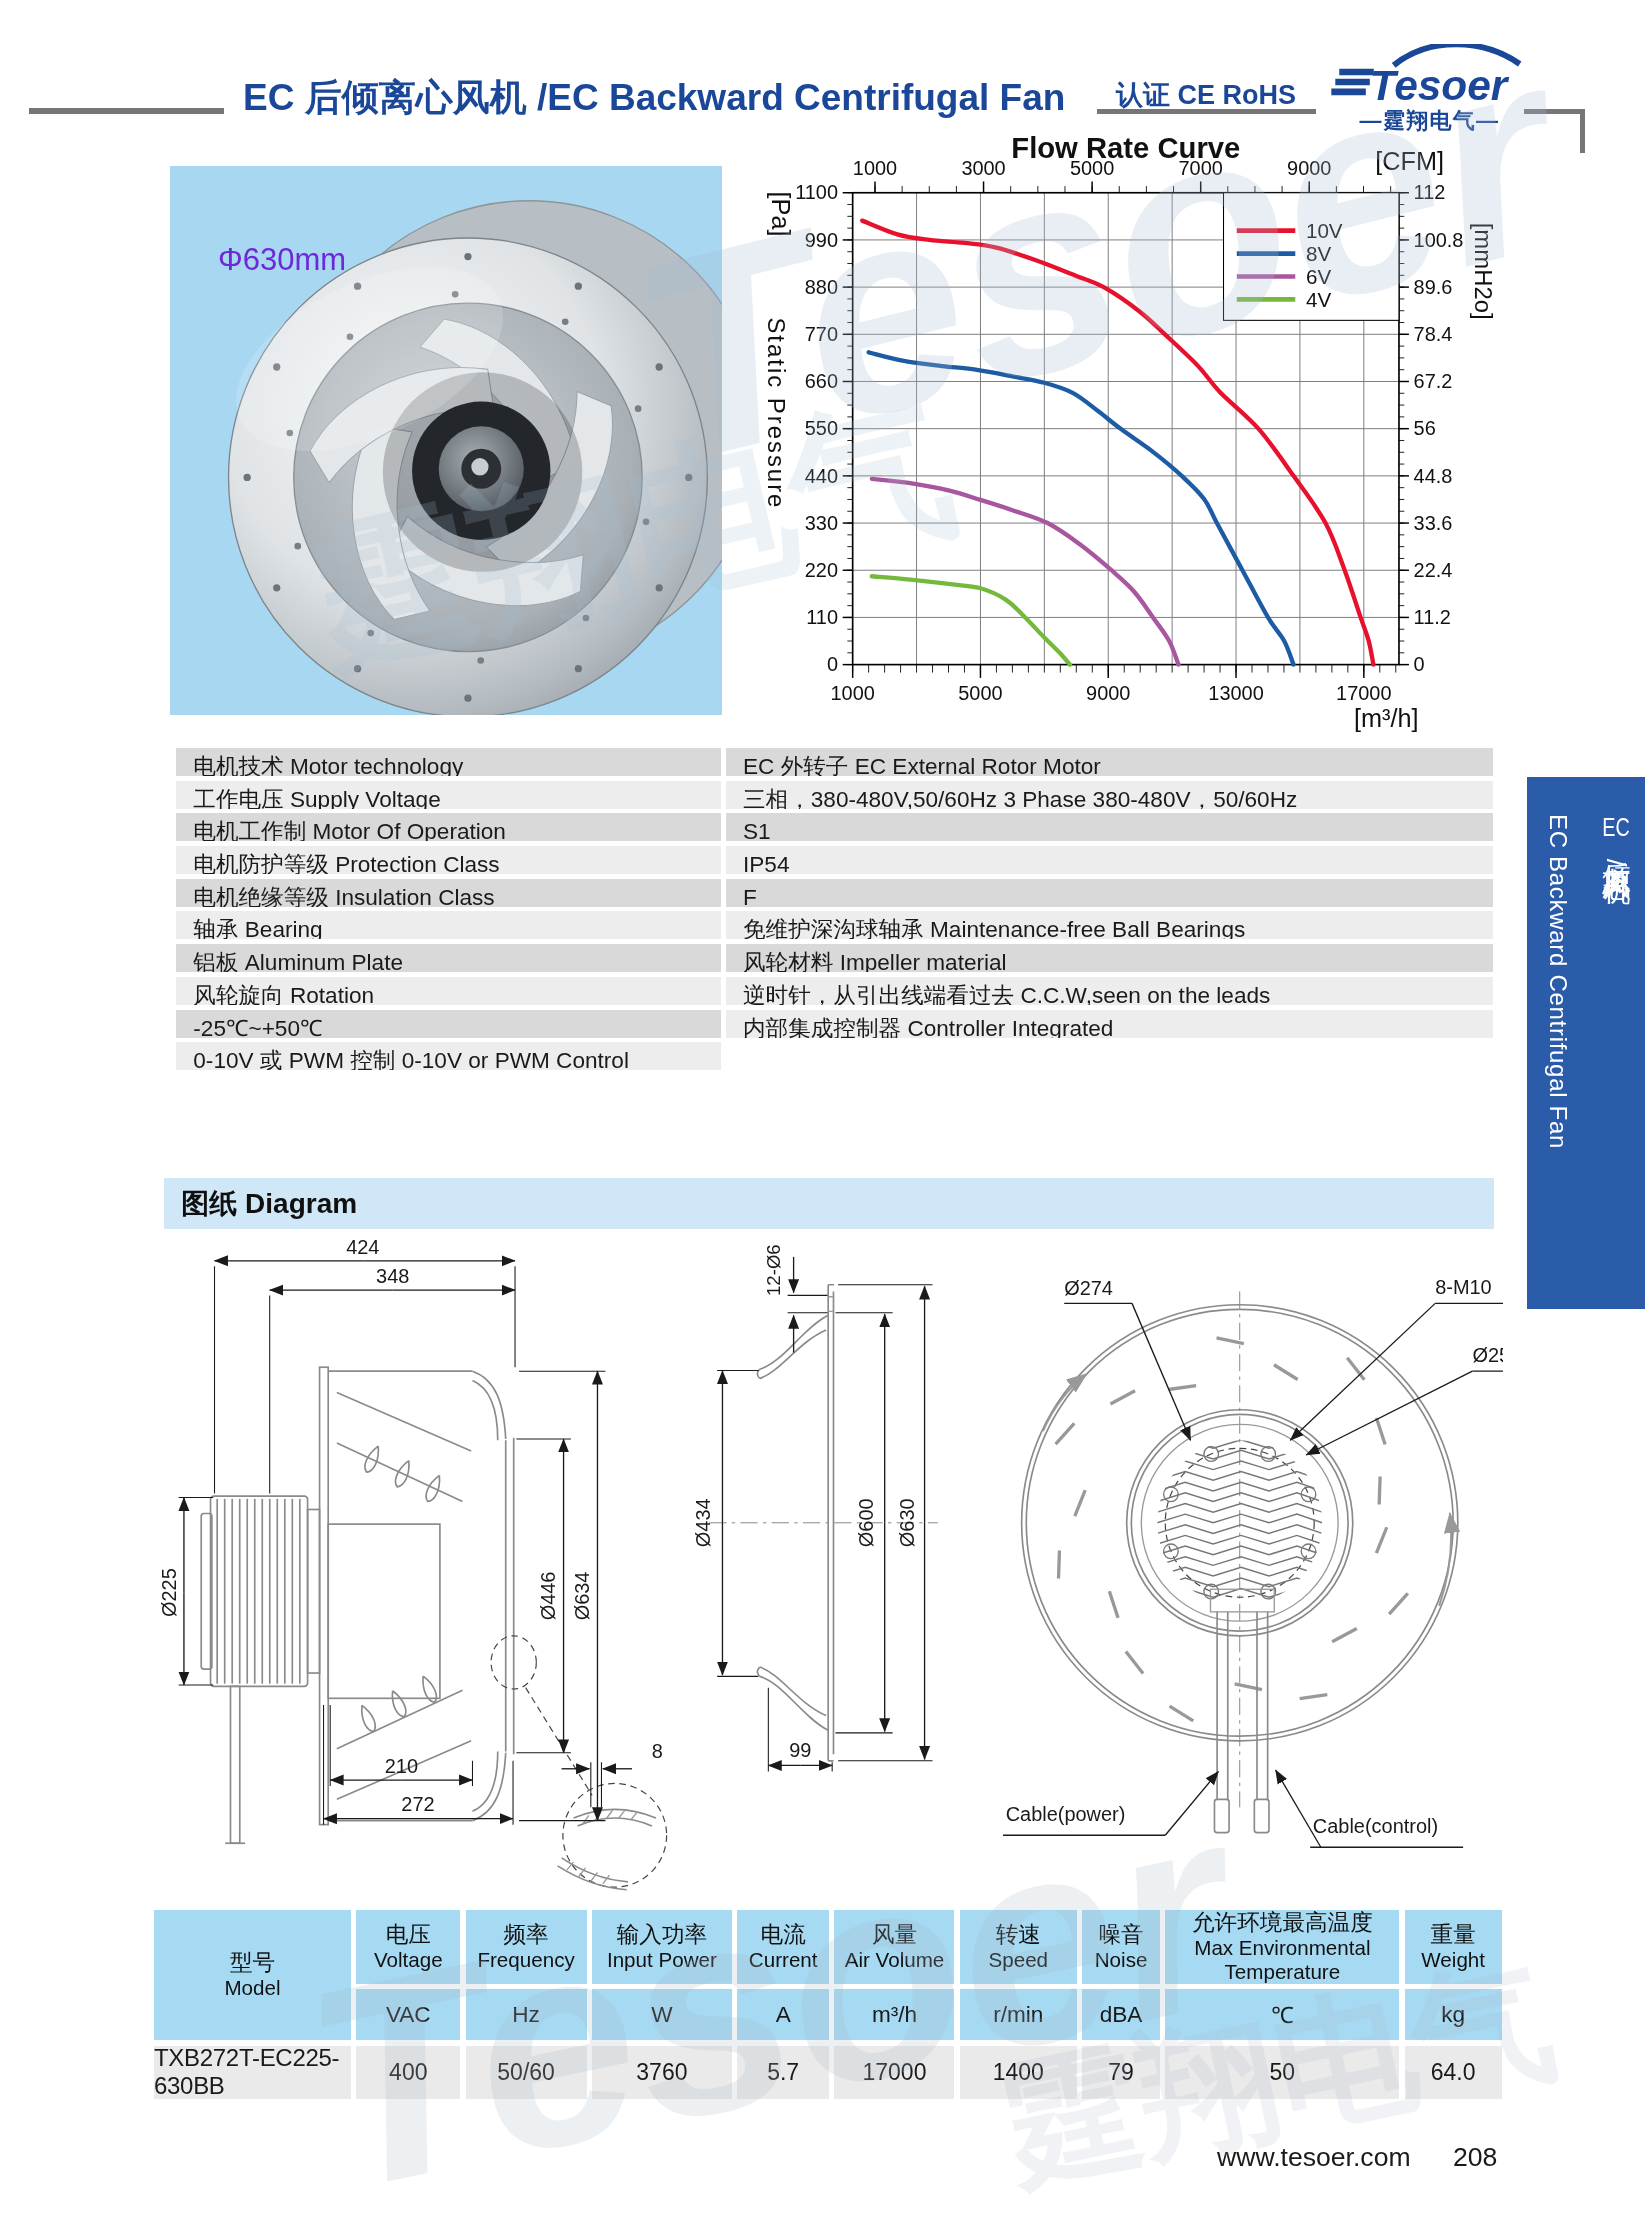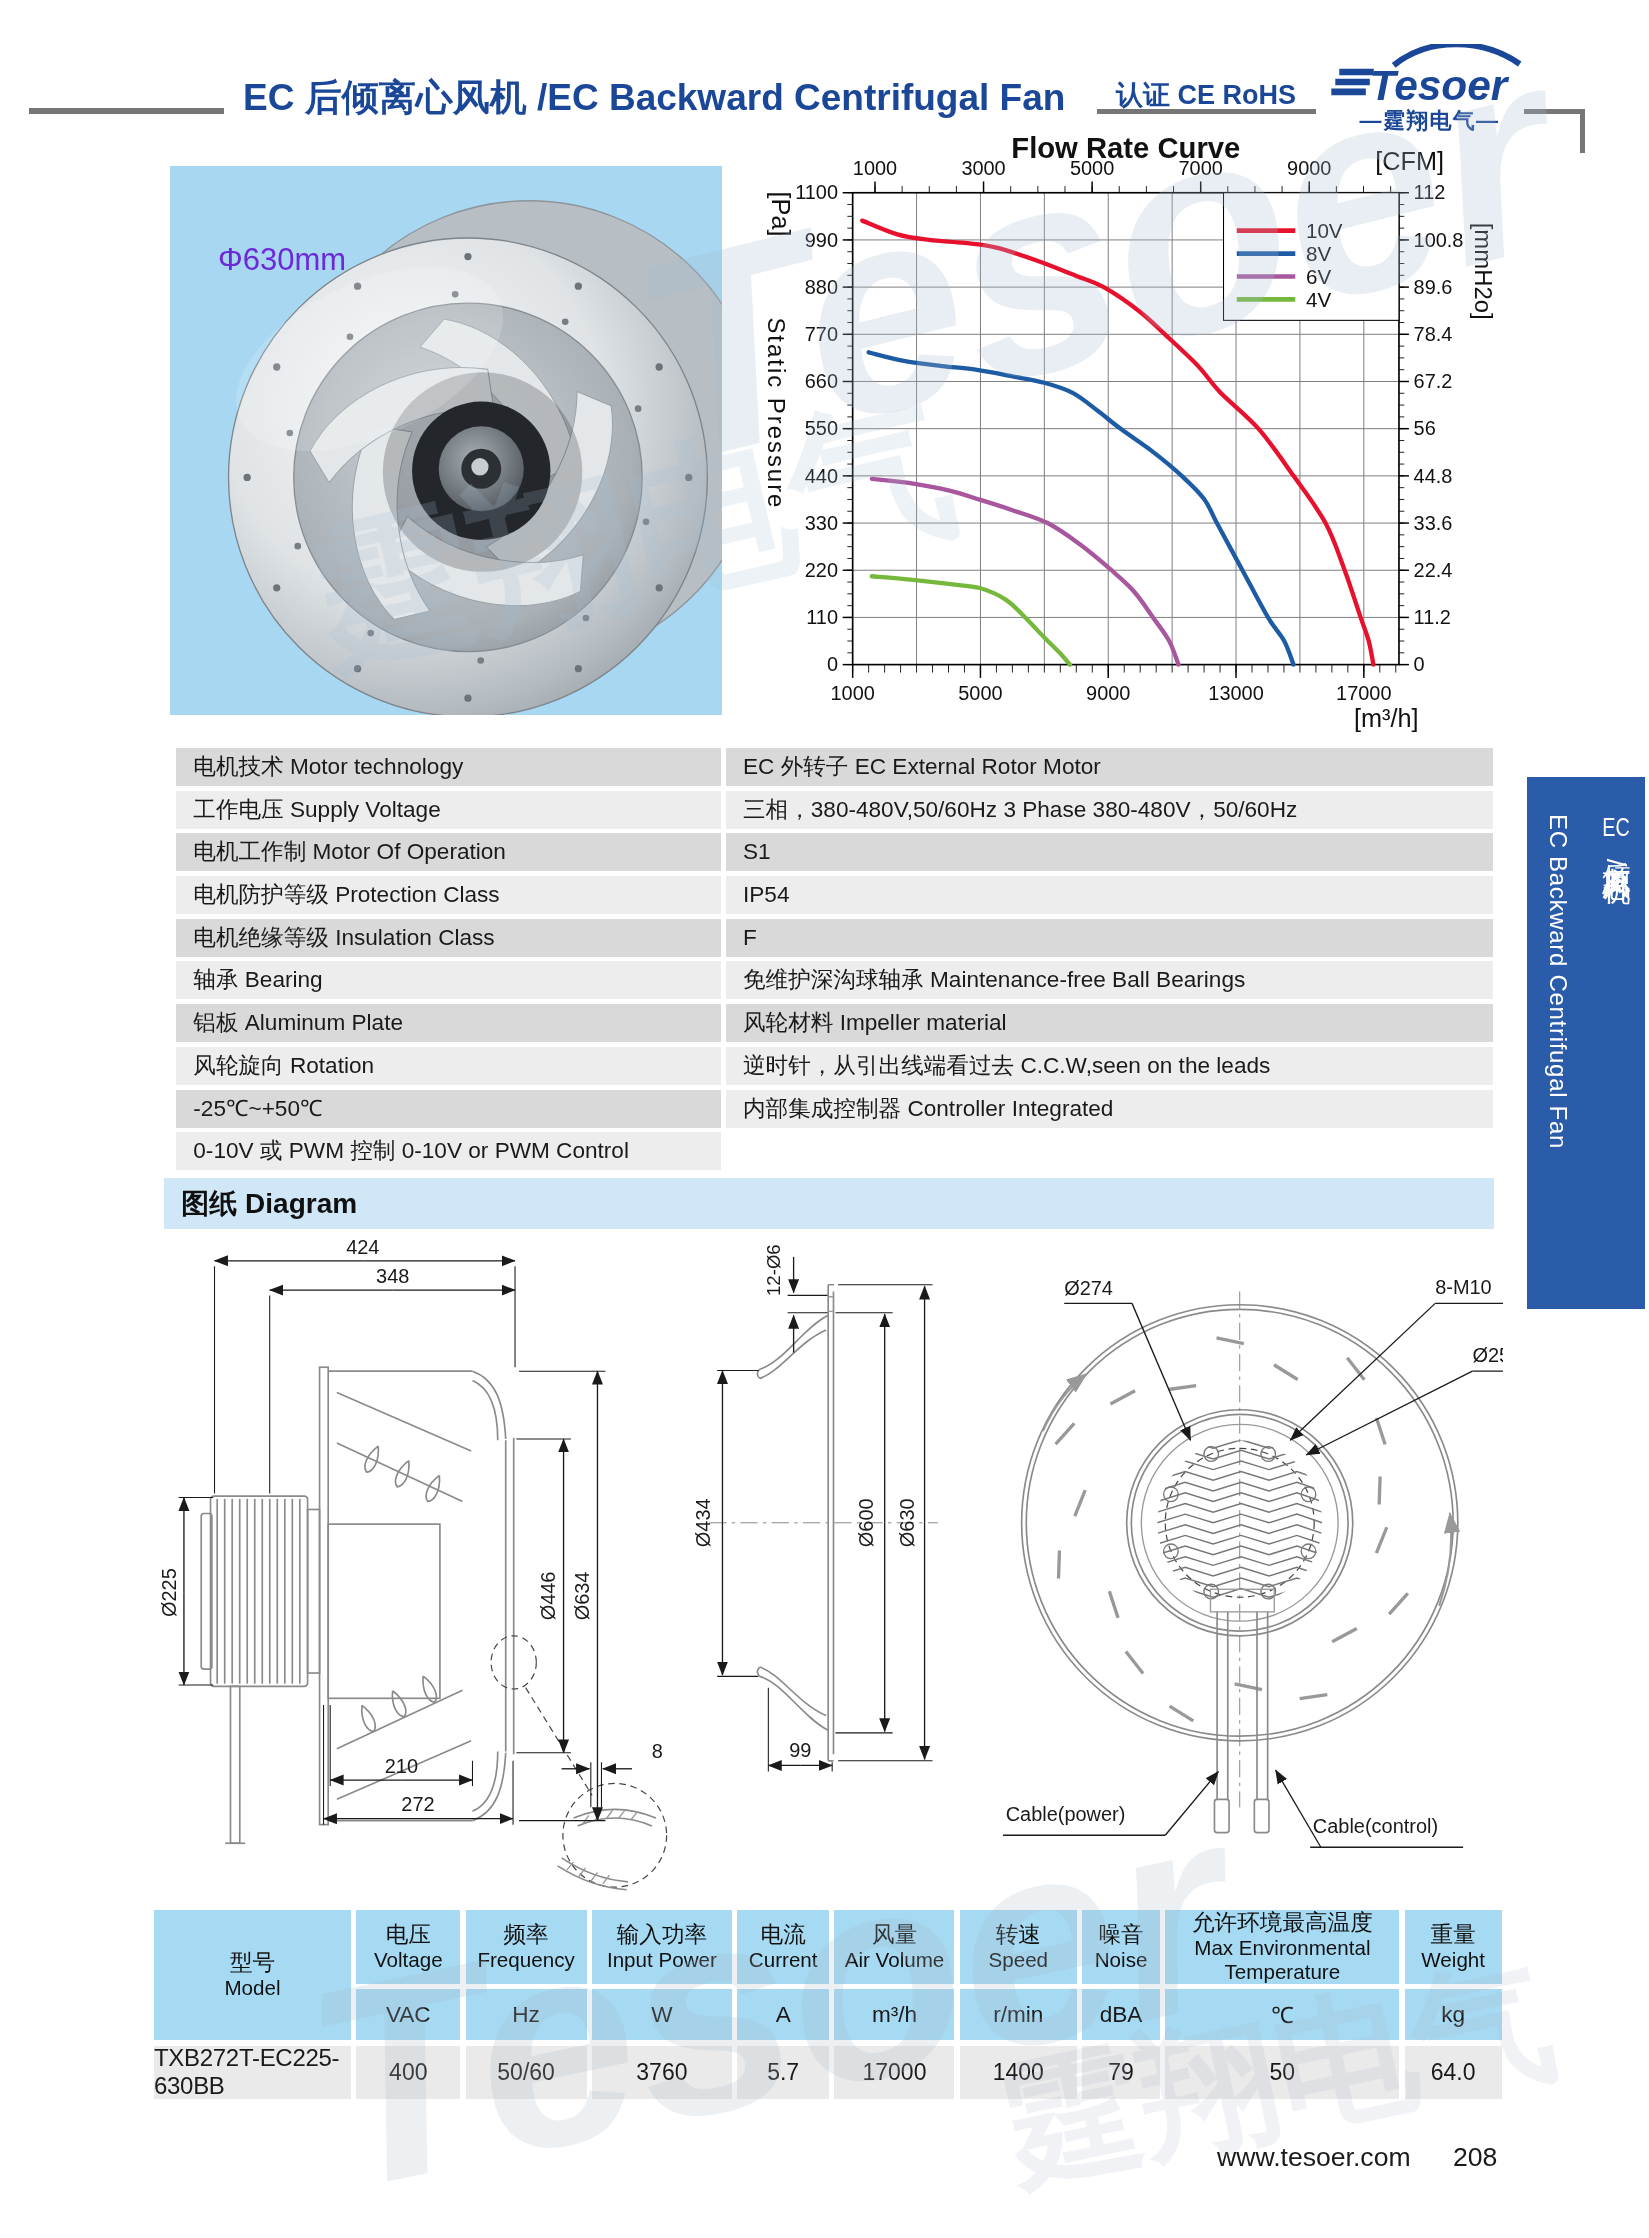--- a/index.html
+++ b/index.html
@@ -16,21 +16,21 @@
   .logo-sub{font-size:22px;font-weight:bold;color:#1b4798;letter-spacing:1.3px;margin-top:-4px;}
   
   .photo{position:absolute;left:170px;top:166px;width:552px;height:549px;background:#a7d7f1;z-index:1;overflow:hidden;}
   .photo-label{position:absolute;left:48px;top:28px;font-size:31px;color:#6d28d9;z-index:2;margin-top:48px;}
   
   #flow-chart{position:absolute;left:745px;top:126px;z-index:2;}
   svg text{font-family:"Liberation Sans",sans-serif;}
   
   .spec-table{position:absolute;left:176px;top:748px;width:1316px;display:grid;
               grid-template-columns:545px 767px;gap:4.7px;z-index:1;}
-  .spec-cell{height:38px;line-height:38px;padding-left:17.3px;font-size:22.6px;white-space:nowrap;overflow:hidden;}
+  .spec-cell{height:28px;line-height:38px;padding-left:17.3px;font-size:22.6px;white-space:nowrap;overflow:hidden;}
   .spec-dark{background:#d9d9d9;}
   .spec-light{background:#ededed;}
   
   .diag-band{position:absolute;left:164px;top:1178px;width:1330px;height:51px;background:#d0e7f7;z-index:1;}
   .diag-band span{display:block;line-height:51px;padding-left:17.3px;font-size:28px;font-weight:bold;color:#101010;}
   #diagram{position:absolute;left:160px;top:1230px;z-index:2;}
   .geo{stroke:#8a8a8a;stroke-width:2.5;fill:none;}
   .geo2{stroke:#999999;stroke-width:2;fill:none;}
   .dim{stroke:#1a1a1a;stroke-width:2;fill:none;}
   .ext{stroke:#1a1a1a;stroke-width:1.6;fill:none;}

